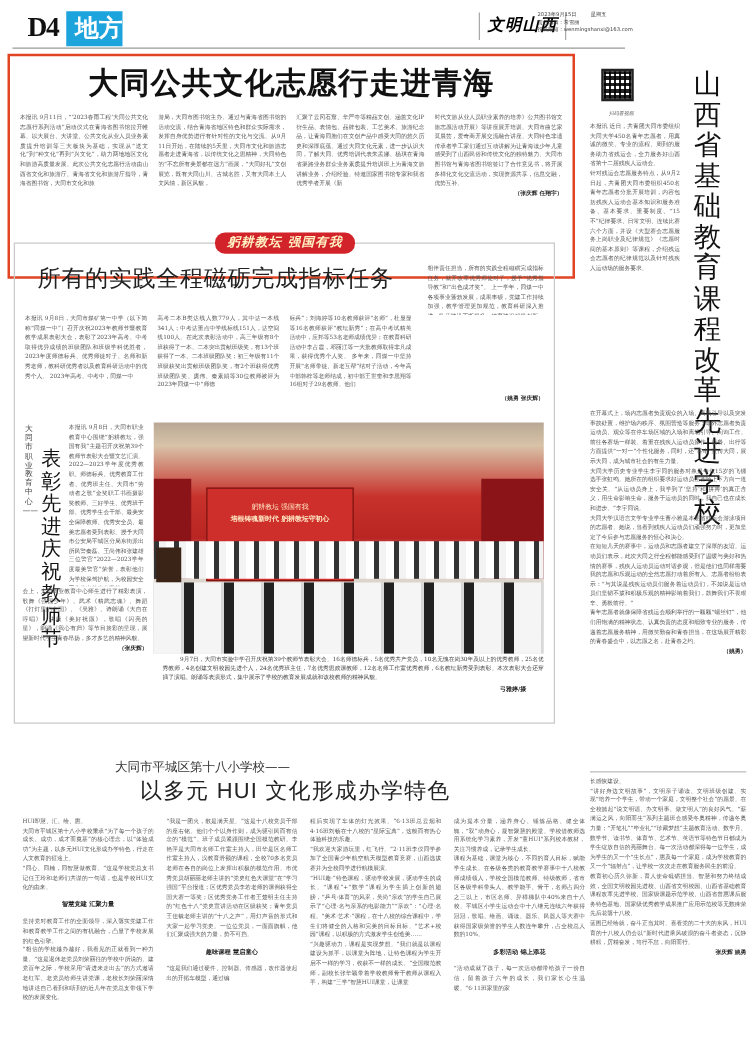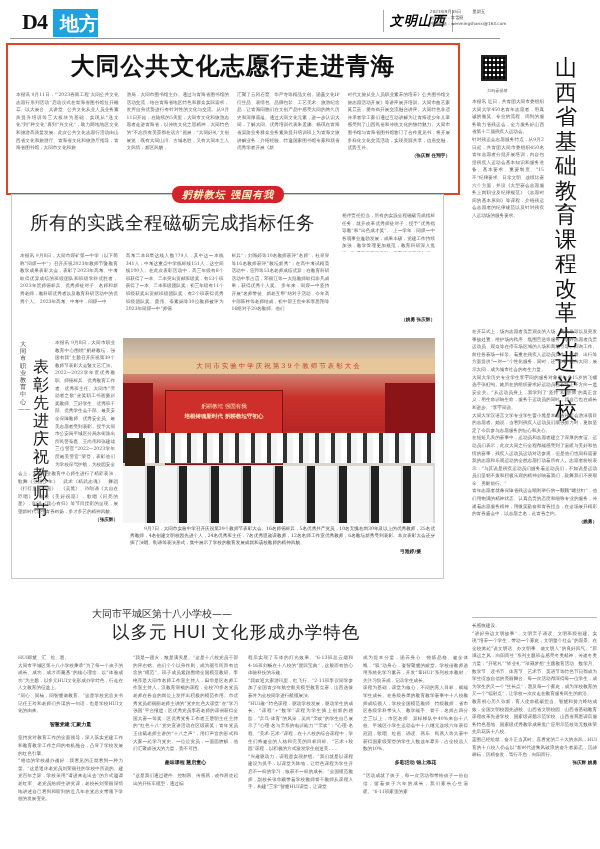--- a/index.html
+++ b/index.html
@@ -9,21 +9,21 @@
 
   
   .pg-num { left: 22px; top: 9px; font-family: "Liberation Serif", serif; font-weight: bold; font-size: 22px; color: #111; letter-spacing: -1px; }
   .section-tag { left: 53px; top: 9px; width: 45px; height: 28px; background: #1ea4dd; color: #fff; font-family: "DejaVu Sans", sans-serif; font-weight: bold; font-size: 19px; text-align: right; line-height: 28px; }
   .mast-rule { left: 10px; top: 38px; width: 490px; height: 1px; background: #999; }
   .brand { left: 383px; top: 10px; height: 22px; padding: 0 6px; border-left: 1px solid #aaa; border-right: 1px solid #aaa; color: #000000; font-family: "DejaVu Serif", serif; font-size: 13px; font-style: italic; font-weight: bold; line-height: 22px; letter-spacing: 1px; }
   .meta { left: 430px; top: 9px; font-family: "DejaVu Sans", sans-serif; font-size: 4.2px; line-height: 6px; color: #444; }
   .meta .date-row span { margin-right: 10px; }
 
   
-  .box1 { left: 6px; top: 43px; width: 454px; height: 152px; border: 2px solid #e14423; }
+  .box1 { left: 6px; top: 43px; width: 454px; height: 180px; border: 2px solid #e14423; }
   .h1 { left: 0; top: 5px; width: 450px; text-align: center; font-family: "DejaVu Sans", sans-serif; font-weight: bold; font-size: 24px; color: #111; letter-spacing: 1px; }
   .cols { display: flex; gap: 8px; }
   .col { flex: 1; font-size: 4.6px; line-height: 7.6px; color: #555; text-align: justify; overflow: hidden; }
   .byline { font-weight: bold; color: #222; text-align: right; }
 
   
   .qr { left: 481px; top: 55px; width: 26px; height: 26px; background:
         repeating-linear-gradient(90deg,#222 0 2px,#fff 2px 4px),
         repeating-linear-gradient(0deg,#222 0 3px,#fff 3px 5px); background-blend-mode: multiply; border: 2px solid #222; }
   .qr-cap { left: 477px; top: 88px; width: 40px; font-size: 4px; color: #666; text-align: center; font-style: italic; }
@@ -129,21 +129,20 @@
 
 <div class="abs sub-v">大同市职业教育中心——</div>
 <div class="abs sub-v-title">表彰先进庆祝教师节</div>
 <div class="abs a3-body col">本报讯 9月8日，大同市职业教育中心围绕“躬耕教坛，强国有我”主题召开庆祝第39个教师节表彰大会暨文艺汇演。 2022—2023学年度优秀教职、师德标兵、优秀教育工作者、优秀班主任、大同市“劳动者之歌”金奖职工书画摄影奖教师、三好学生、优秀班干部、优秀学生会干部、最美安全保障教师、优秀安全员、最美志愿者受到表彰。授予大同市公安局平城区分局东街派出所民警秦磊、王尚伟和张建雄三位警官“2022—2023学年度最美警官”荣誉，表彰他们为学校保驾护航，为校园安全工作作出的突出贡献。</div>
 <div class="abs a3-body2 col">
   <span>会上，大同职业教育中心师生进行了精彩表演，歌舞《强国少年》、武术《精武志魂》、舞蹈《打灯里的中国》、《吴雅》、诗朗诵《大自在哼唱》、快板《美好祝愿》，歌唱《闪亮的星》，朗诵《我心有归》等节目接彩的呈现，展望新时代学生青春昂扬，多才多艺的精神风貌。</span>
   <div class="byline">（张庆辉）</div>
 </div>
 
 <div class="abs photo">
-  <div class="banner">大同市实验中学庆祝第39个教师节表彰大会</div>
   <div class="curtain-l"></div>
   <div class="curtain-r"></div>
   <div class="screen">
     <div>躬耕教坛 强国有我</div>
     <div style="font-weight:bold;">培根铸魂新时代 躬耕教坛守初心</div>
   </div>
   <div class="people"></div>
   <div class="podium"></div>
   <div class="seats"></div>
 </div>

